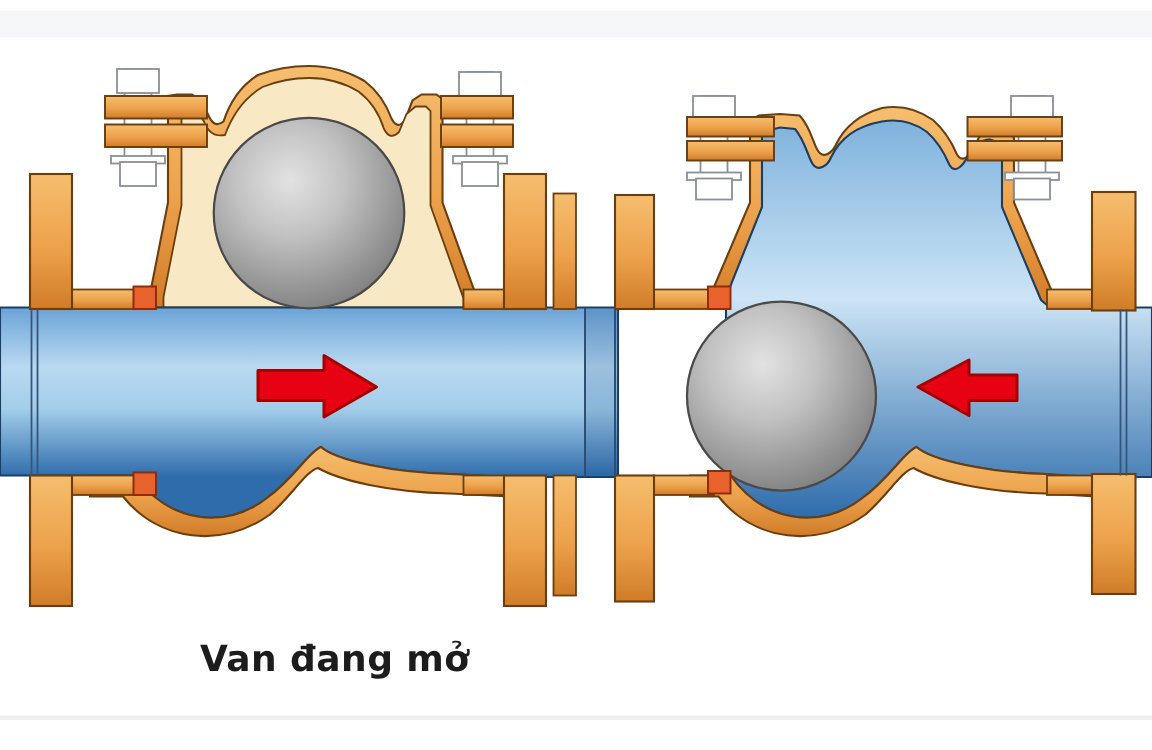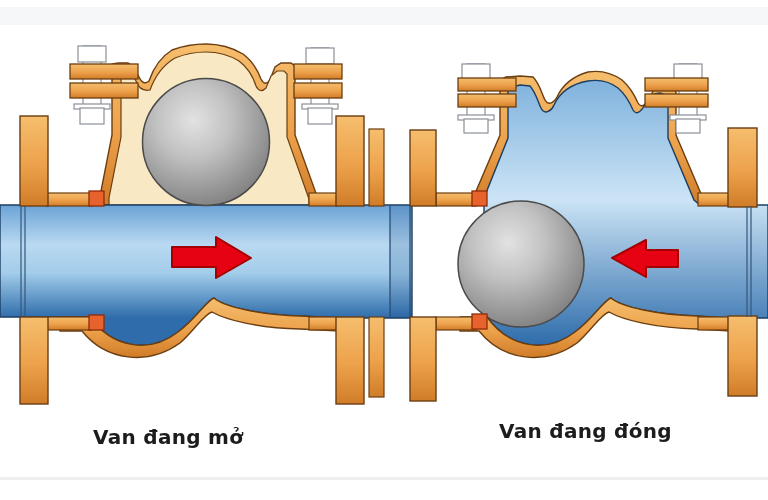--- a/index.html
+++ b/index.html
@@ -2,22 +2,22 @@
 <html style="--caption-text: #1c1c1c; --top-strip: #f5f7f9; --bottom-strip: #edeff1; --valve-body-orange: #eda14b; --valve-interior-cream: #f8e9c4; --water-blue: #7fb2dd; --ball-gray: #b5b5b5; --seat-gasket-orange-red: #e8622d; --arrow-red: #e60212; --bolt-white: #ffffff;"><head>
 <meta charset="utf-8">
 <style>
   html,body{margin:0;padding:0;background:#fff;}
   .canvas{position:relative;width:768px;height:500px;background:#ffffff;overflow:hidden;
           font-family:"DejaVu Sans","Liberation Sans",sans-serif;}
   .edge-strip{position:absolute;left:0;width:768px;}
   .edge-strip.top{top:7px;height:18px;background:var(--top-strip,#f5f7f9);}
   .edge-strip.bottom{top:477px;height:3px;background:var(--bottom-strip,#edeff1);}
   svg.diagram{position:absolute;left:0;top:0;}
-  .caption{position:absolute;width:220px;text-align:left;
-           font-weight:700;font-size:20px;letter-spacing:.3px;
+  .caption{position:absolute;width:220px;text-align:right;
+           font-weight:700;font-size:24px;letter-spacing:.3px;
            color:var(--caption-text,#1c1c1c);}
   .caption.left{left:93px;top:425px;}
   .caption.right{left:499px;top:419px;}
 </style>
 </head>
 <body>
 
 <div class="canvas">
   <div class="edge-strip top"></div>
   <div class="edge-strip bottom"></div>
@@ -188,14 +188,13 @@
           <rect x="458" y="94" width="58" height="13"></rect>
         <rect x="645" y="78" width="63" height="13"></rect>
           <rect x="645" y="94" width="63" height="13"></rect>
       </g>
 
       <polygon points="678,250 646,250 646,240 612,258 646,277 646,267 678,267" fill="#E60212" stroke="#A50000" stroke-width="2" stroke-linejoin="round"></polygon>
     </g>
   </svg>
 
   <div class="caption left">Van đang mở</div>
-  <div class="caption right">Van đang đóng</div>
 </div>
 
 </body></html>

